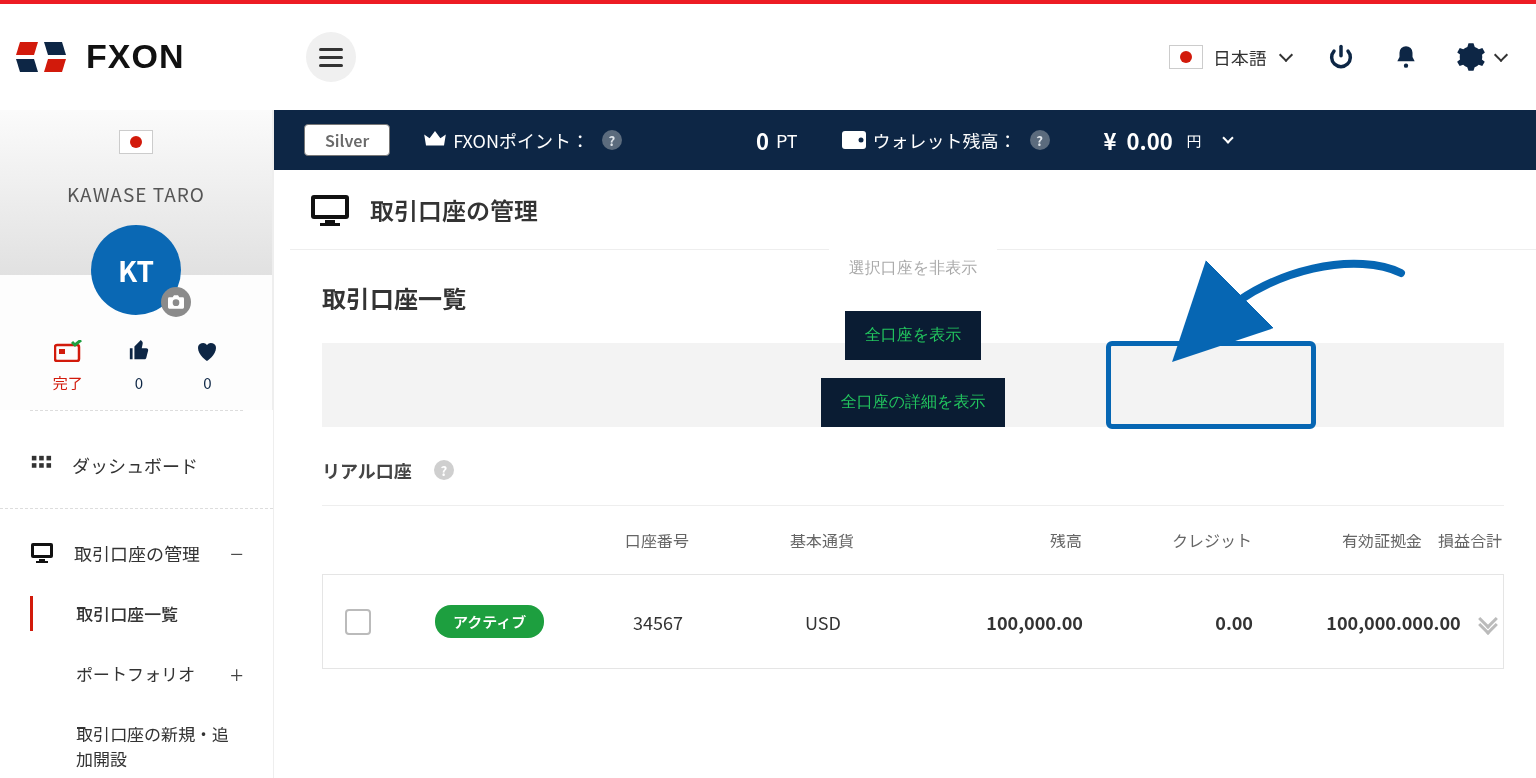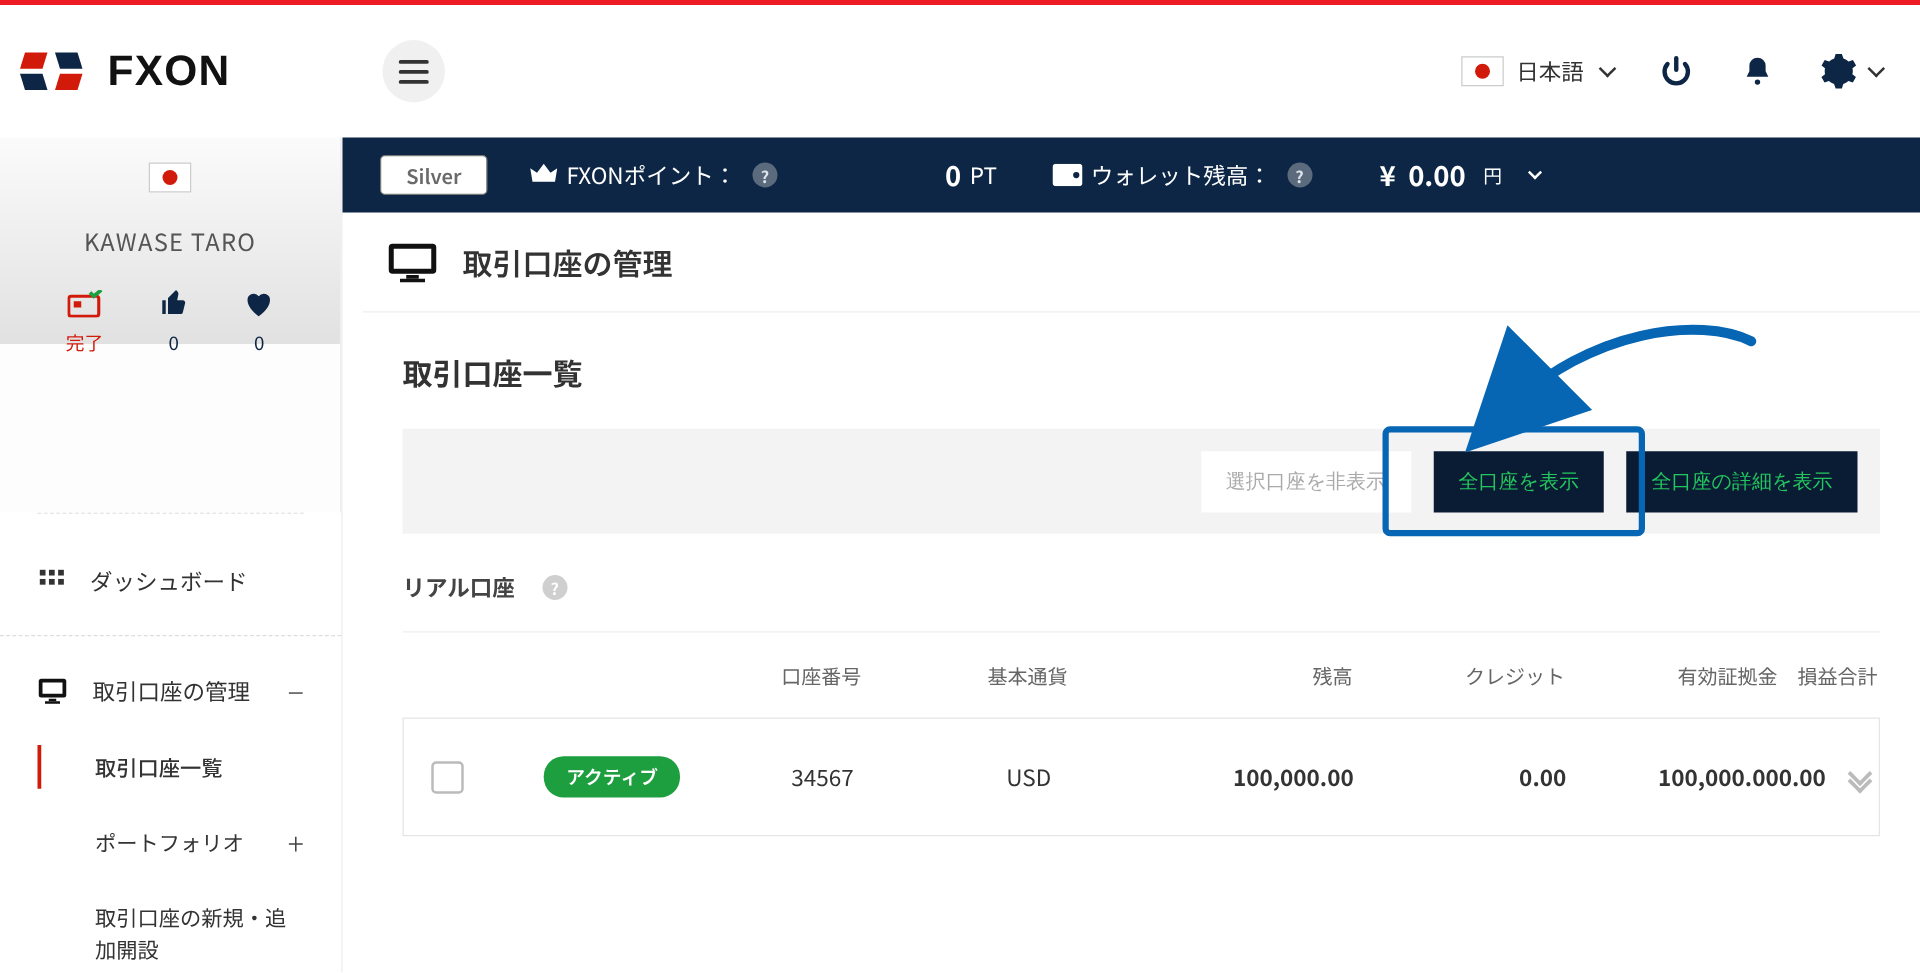--- a/index.html
+++ b/index.html
@@ -66,21 +66,21 @@
   .info-section { display:flex; align-items:center; gap:10px;}
   .wallet-amt { font-weight:bold; font-size:22px; }
   .wallet-unit { font-size:15px; margin-left:4px; margin-right:6px;}
   .chev-down-w { width:8px; height:8px; border-right:2px solid #fff; border-bottom:2px solid #fff; transform:rotate(45deg); margin-left:6px; margin-top:-4px;}
   
   .page-heading { display:flex; align-items:center; gap:20px; padding:22px 36px; font-size:24px; font-weight:600;}
   .monitor { width:40px; height:32px; }
   
   .content-card { background:#fff; margin:0 0 0 16px; padding:30px 32px 20px 32px; border-top:1px solid #eee;}
   .card-title { font-size:24px; font-weight:700; margin-bottom:28px;}
-  .toolbar { background:#f3f3f3; height:84px; display:flex; align-items:center; justify-content:flex-end; gap:18px; padding:0 18px; position:relative;}
+  .toolbar { background:#f3f3f3; height:84px; display:flex; align-items:center; justify-content:flex-end; gap:18px; padding:0 18px; position:relative;flex-direction:column;}
   .tool-btn { padding:14px 20px; font-size:16px; cursor:pointer; border:none;}
   .tool-btn.white { background:#fff; color:#aaa; }
   .tool-btn.navy { background:var(--navy-dark); color:#22c55e; }
   .highlight-box { position:absolute; border:5px solid var(--hl-blue); border-radius:6px; }
   .arrow-annot { position:absolute; pointer-events:none; }
   .section-label { margin-top:30px; font-size:18px; font-weight:700; color:#444; display:flex; align-items:center; gap:16px; border-bottom:1px solid #eee; padding-bottom:22px;}
   
   .tbl-head { display:grid; grid-template-columns: 90px 160px 170px 160px 180px 170px 170px 80px; padding:22px 0; font-size:16px; color:#666;}
   .tbl-head div { text-align:right; }
   .tbl-head .l { text-align:left; }
@@ -158,20 +158,30 @@
 <div class="body">
 
   <div class="sidebar">
     <div class="profile-card">
       <div class="profile-flag-wrap">
           <span class="flag">
             <span class="dot"></span>
           </span>
         </div>
       <div class="profile-name">KAWASE TARO</div>
+      <div class="avatar-wrap">
+        <div class="avatar">
+            <span>KT</span>
+          </div>
+        <div class="cam-badge">
+          <svg width="16" height="14" viewBox="0 0 24 20" fill="#fff">
+              <path d="M9 0l-2 3H2a2 2 0 0 0-2 2v13a2 2 0 0 0 2 2h20a2 2 0 0 0 2-2V5a2 2 0 0 0-2-2h-5l-2-3H9zm3 6a5 5 0 1 1 0 10 5 5 0 0 1 0-10z"></path>
+            </svg>
+        </div>
+      </div>
       <div class="stats">
         <div class="stat">
           <svg width="28" height="22" viewBox="0 0 28 22">
               <rect x="1" y="5" width="24" height="16" rx="2" fill="none" stroke="#d21a0b" stroke-width="2.5"></rect>
               <rect x="5" y="9" width="6" height="5" fill="#d21a0b"></rect>
               <path d="M18 2 l3 3 l6 -5" stroke="#1d9f3f" stroke-width="3" fill="none"></path>
             </svg>
           <span class="red">完了</span>
         </div>
         <div class="stat">

